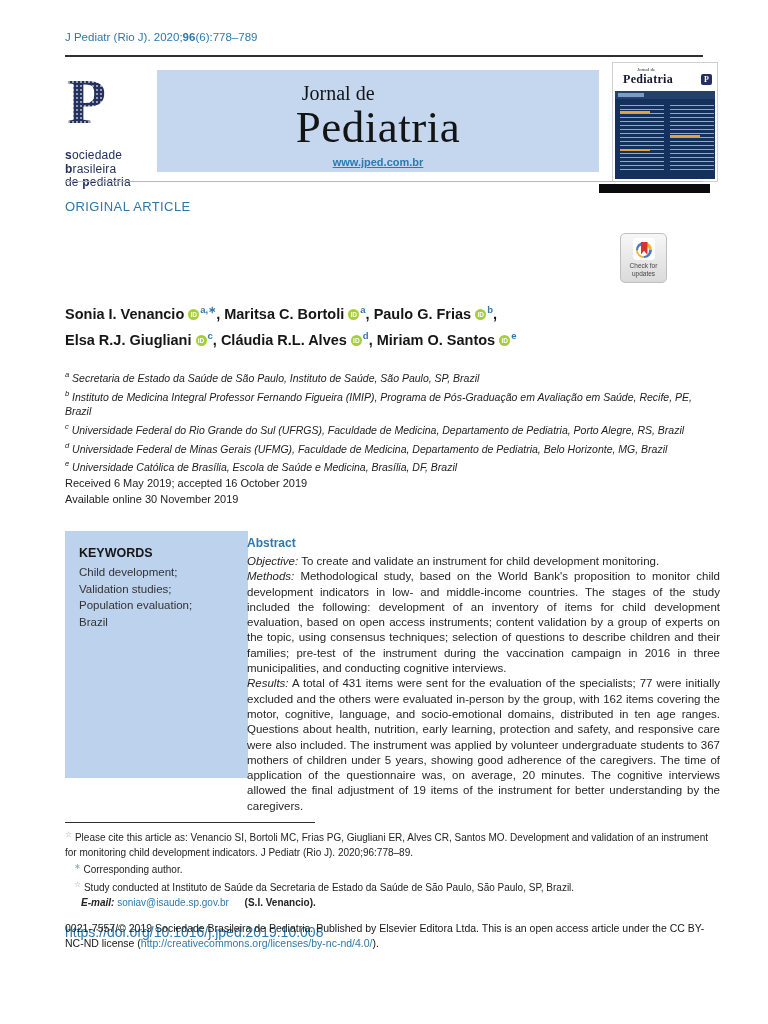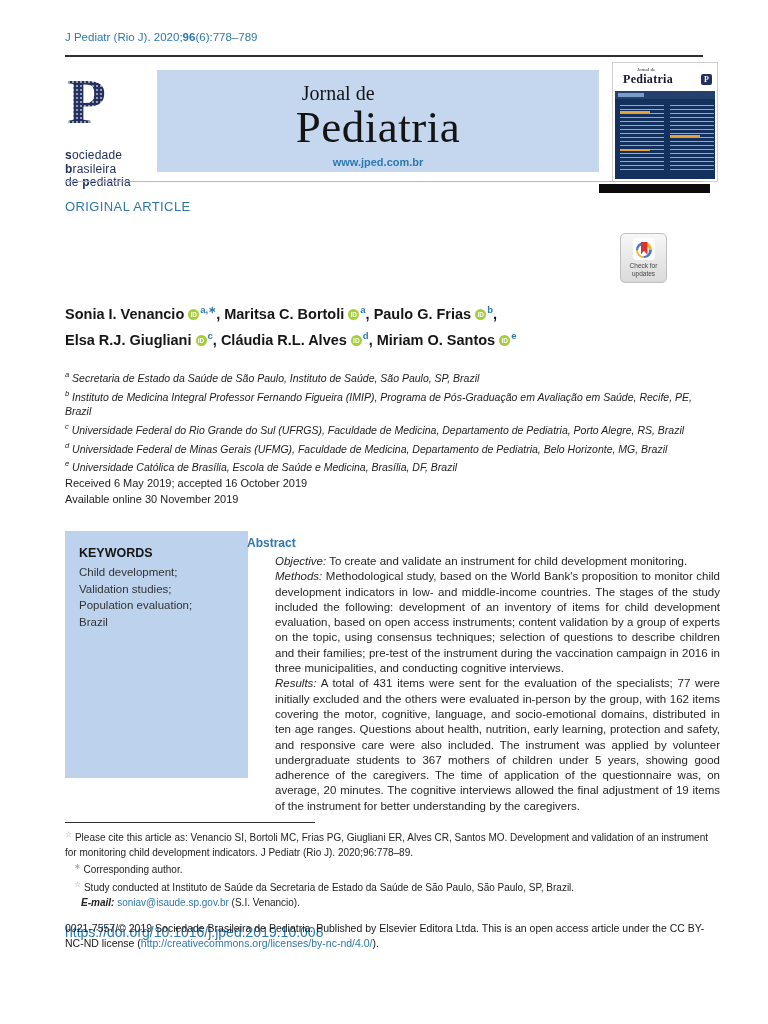--- a/index.html
+++ b/index.html
@@ -26,21 +26,21 @@
     background-image:radial-gradient(circle, rgba(255,255,255,0.55) 0.7px, transparent 0.9px);
     background-size:4px 4px;
   }
   .logo-lines { font-size:12px; color:#22315f; line-height:1.15; margin-top:16px; letter-spacing:0.2px; }
   .logo-lines b { font-weight:bold; }
 
   .banner { position:absolute; left:157px; top:70px; width:442px; height:102px; background:#c4d7ef; text-align:center; }
   .banner-inner { display:inline-block; text-align:left; margin-top:12px; }
   .banner-top { font-family:"Liberation Serif", serif; font-size:20px; color:#141414; margin-left:6px; }
   .banner-main { font-family:"Liberation Serif", serif; font-size:45px; color:#141414; line-height:1.0; letter-spacing:0.5px; }
-  .banner-url { text-align:center; font-size:11px; font-weight:bold; color:#2e78ad; margin-top:6px; }
+  .banner-url { text-align:center; font-size:11px; font-weight:bold; color:#2e78ad; margin-top:6px;text-decoration:underline; }
 
   
   .cover { position:absolute; left:612px; top:62px; width:106px; height:120px; background:#ffffff; border:1px solid #cfcfcf; }
   .cover-jornal { font-family:"Liberation Serif", serif; font-size:5px; color:#222; margin:4px 0 0 24px; }
   .cover-pediatria { font-family:"Liberation Serif", serif; font-weight:bold; font-size:12px; color:#15152e; margin-left:10px; letter-spacing:0.3px; }
   .cover-minilogo { position:absolute; right:5px; top:11px; width:11px; height:11px; background:#22315f; border-radius:2px; color:#fff; font-size:8px; font-family:"Liberation Serif", serif; font-weight:bold; text-align:center; line-height:11px; }
   .cover-body { position:absolute; left:2px; right:2px; top:28px; bottom:2px; background:#14305c; }
   .cover-band { position:absolute; left:0; right:0; top:0; height:8px; background:#26406e; }
   .cover-band-chip { position:absolute; left:3px; top:2px; width:26px; height:4px; background:#8fb3e0; opacity:0.8; }
   .cover-col { position:absolute; top:14px; bottom:6px; width:44px;
@@ -79,32 +79,32 @@
   .dates { position:absolute; left:65px; top:476px; font-size:11px; color:#222; line-height:15.5px; }
 
   
   .kwbox { position:absolute; left:65px; top:531px; width:183px; height:247px; background:#bdd2ed; padding:15px 14px; }
   .kwhead { font-size:12.5px; font-weight:bold; color:#161616; margin-bottom:4px; }
   .kwbox ul { list-style:none; }
   .kwbox li { font-size:11.5px; color:#333; line-height:16.5px; }
 
   .abstract { position:absolute; left:247px; top:536px; width:473px; }
   .abshead { font-size:12px; font-weight:bold; color:#2e78ad; margin-bottom:4px; }
-  .abstract p { font-size:11.5px; color:#262626; line-height:15.3px; text-align:justify;margin-left:28px; }
+  .abstract p { font-size:11.5px; color:#262626; line-height:15.3px; text-align:justify; }
   .abstract p i { font-style:italic; }
 
   
   .fnrule { position:absolute; left:65px; top:822px; width:250px; height:1px; background:#2f2f2f; }
   .footnotes { position:absolute; left:65px; top:828px; width:643px; font-size:10px; color:#242424; line-height:14.5px; }
   .footnotes p { text-align:justify; }
   .footnotes sup { font-size:8px; color:#8aa0b5; }
   .fn-indent { padding-left:9px; }
   .fn-email .lbl { font-style:italic; font-weight:bold;margin-top:46px; }
   .fn-email .addr { color:#2e78ad; }
-  .fn-email .sfx { font-weight:normal; }
+  .fn-email .sfx { font-weight:bold;padding-left:13px; }
 
   .doi { position:absolute; left:65px; top:908px; font-size:14px; color:#2e78ad;margin-top:16px; }
   .copyright { position:absolute; left:65px; top:921px; width:645px; font-size:10.5px; color:#161616; line-height:14.5px; }
   .copyright .lic { color:#2e78ad; }
 </style>
 </head>
 <body>
 
 <div class="page">
 

